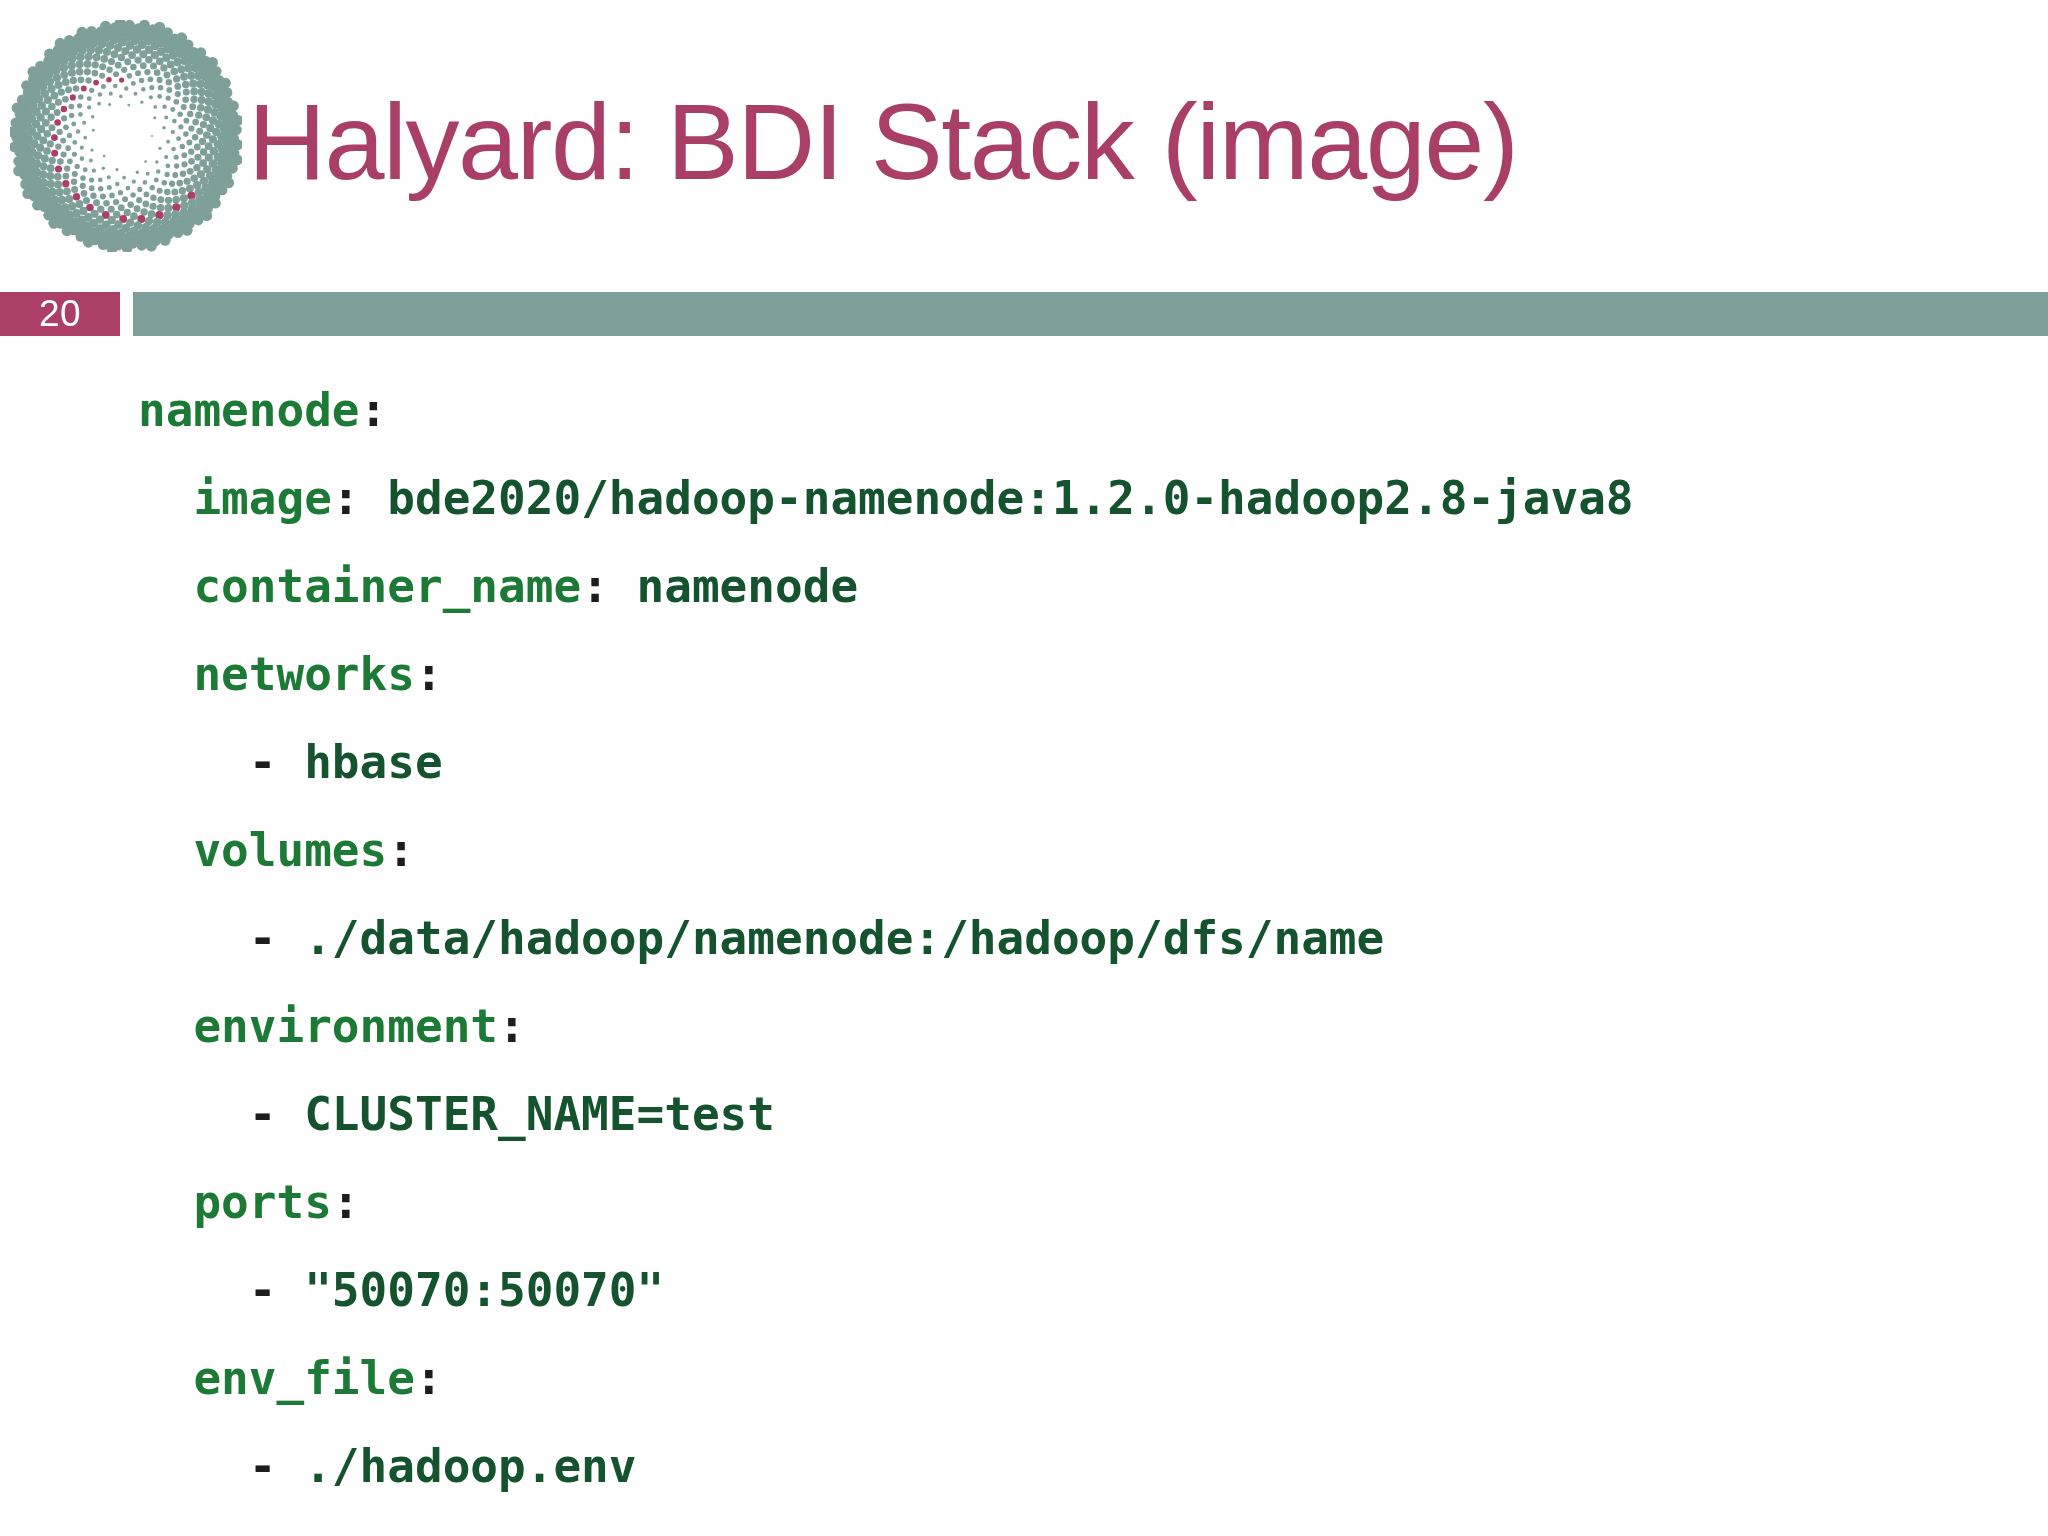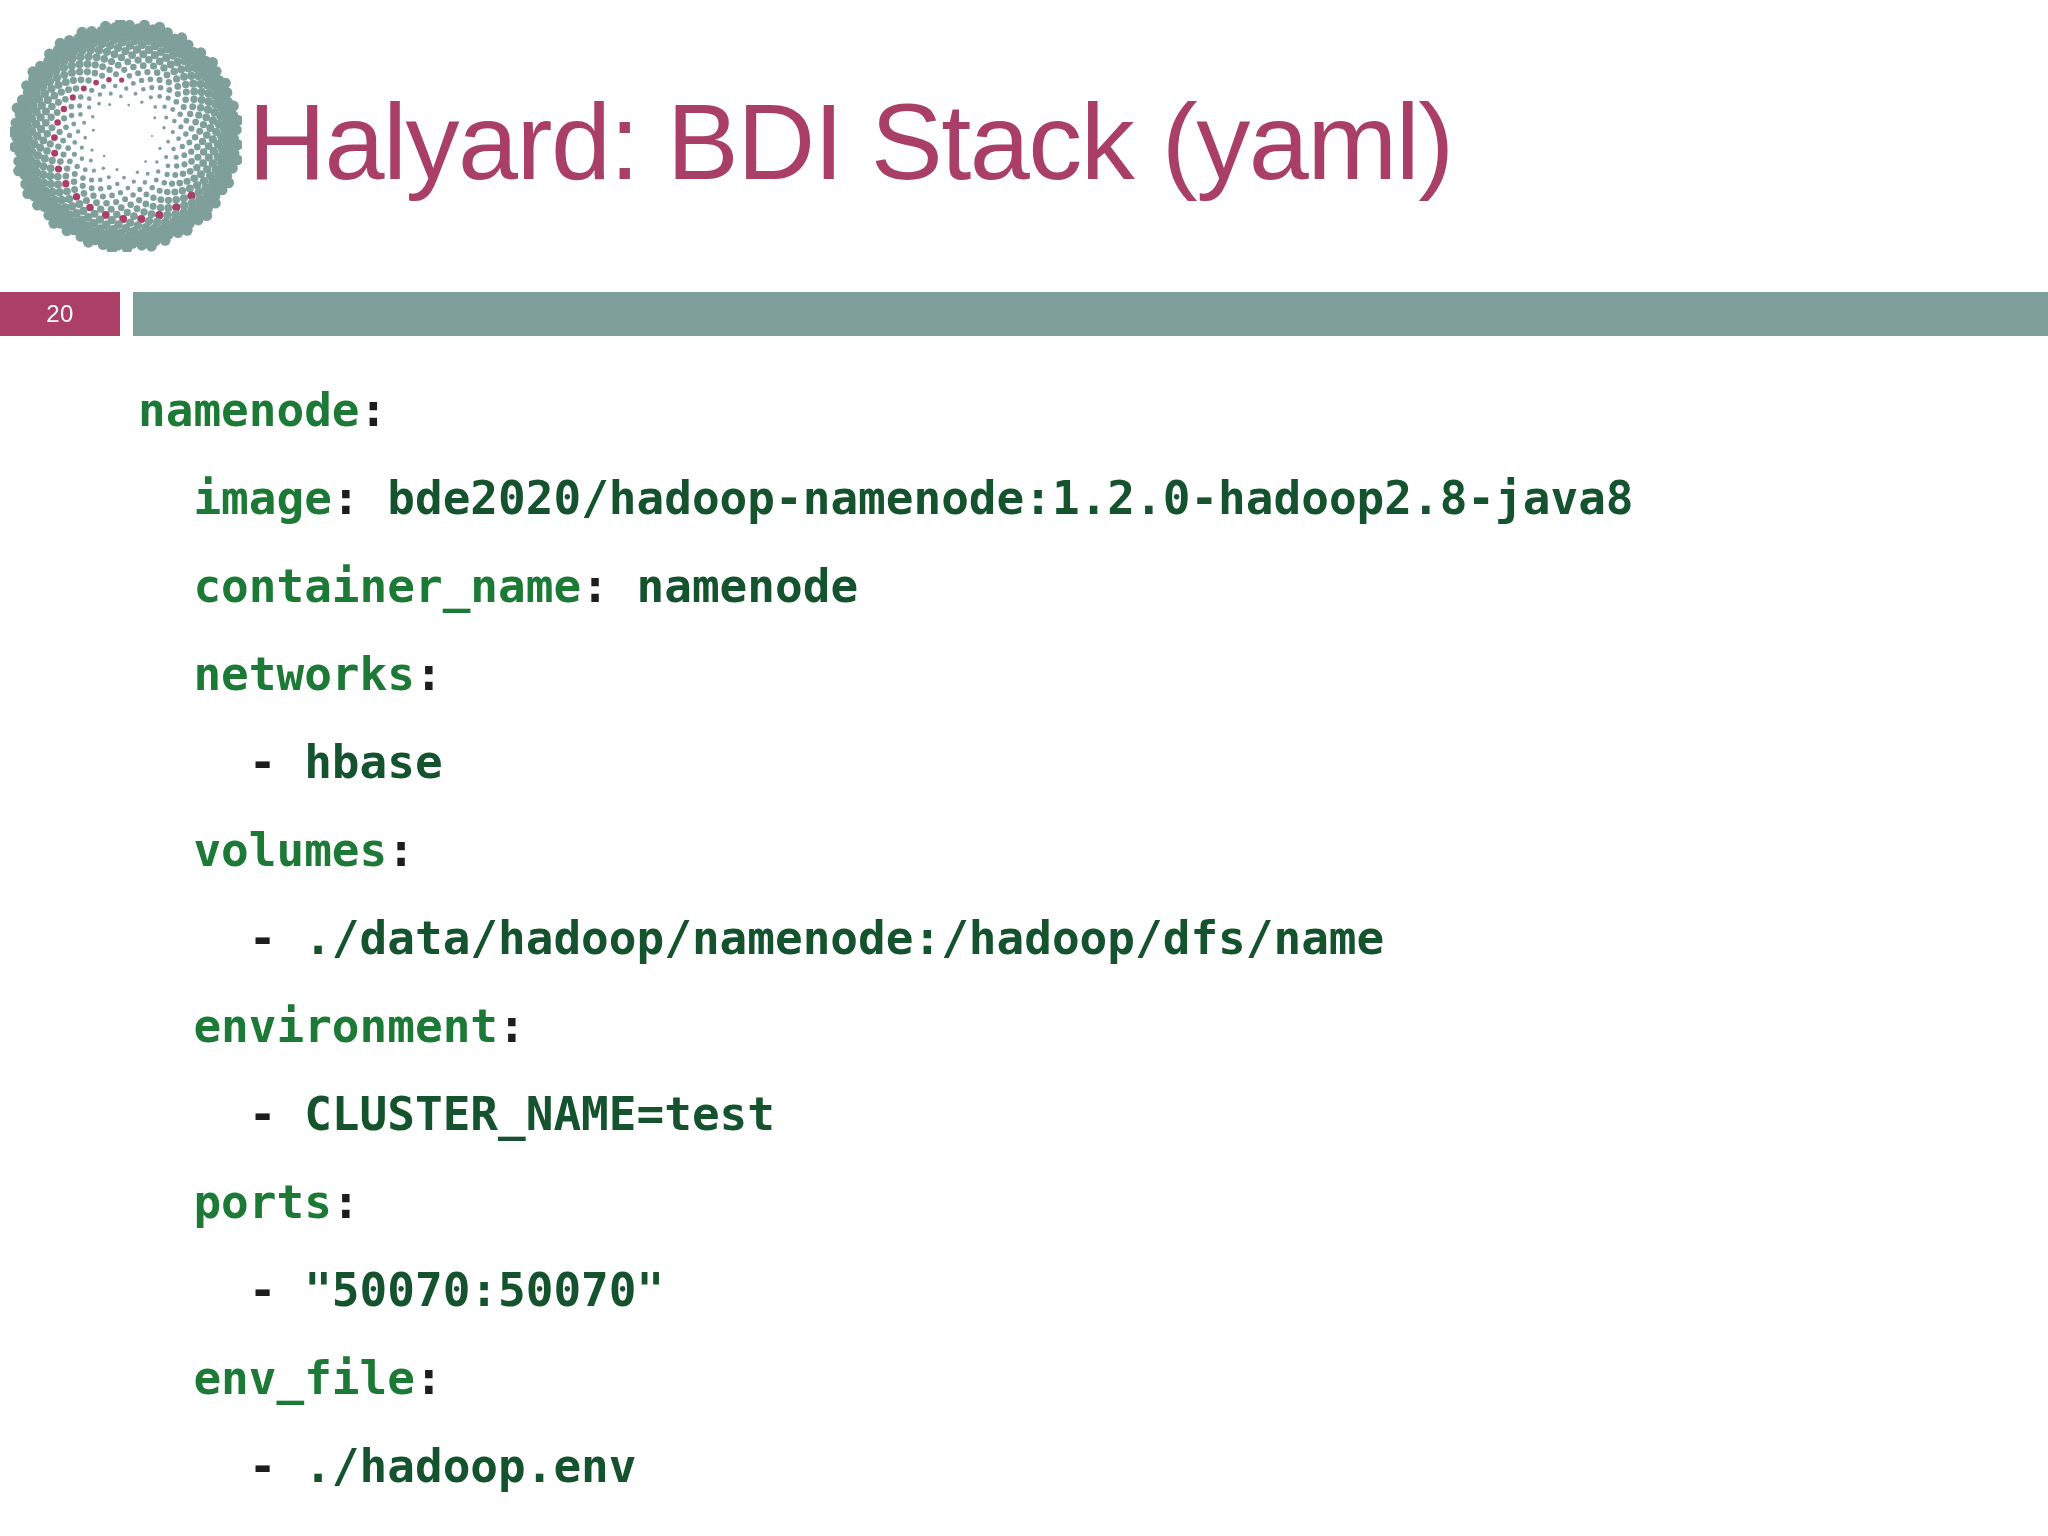--- a/index.html
+++ b/index.html
@@ -65,21 +65,21 @@
     left: 0;
     top: 0;
     width: 120px;
     height: 44px;
     background: #ab3f66;
     color: #ffffff;
     display: flex;
     align-items: center;
     justify-content: center;
     font-family: "Liberation Sans", sans-serif;
-    font-size: 24px;
+    font-size: 37px;
     font-weight: 400;
     letter-spacing: 0.5px;
   }
   .rule-bar {
     position: absolute;
     left: 133px;
     top: 0;
     right: 0;
     height: 44px;
     background: #7f9f9a;
@@ -718,21 +718,21 @@
           <circle cx="202.49" cy="42.42" r="5.48" fill="#7f9f9a"></circle>
           <circle cx="101.92" cy="228.76" r="5.48" fill="#7f9f9a"></circle>
           <circle cx="50.18" cy="23.28" r="5.49" fill="#7f9f9a"></circle>
           <circle cx="227.24" cy="139.92" r="5.49" fill="#7f9f9a"></circle>
           <circle cx="17.76" cy="173.54" r="5.49" fill="#7f9f9a"></circle>
           <circle cx="149.60" cy="7.14" r="5.50" fill="#7f9f9a"></circle>
         </g>
     </svg>
   </div>
 
-  <div class="slide-title">Halyard: BDI Stack (yaml)</div>
+  <div class="slide-title">Halyard: BDI Stack (image)</div>
 </div>
 
 <div class="header-rule">
   <div class="page-badge">20</div>
   <div class="rule-bar"></div>
 </div>
 
 <div class="code-area">
   <pre class="code-block" id="code-block"><span class="code-line"><span class="tok-key">namenode</span><span class="tok-punct">:</span></span><span class="code-line">  <span class="tok-key">image</span><span class="tok-punct">:</span><span class="tok-val"> bde2020/hadoop-namenode:1.2.0-hadoop2.8-java8</span></span><span class="code-line">  <span class="tok-key">container_name</span><span class="tok-punct">:</span><span class="tok-val"> namenode</span></span><span class="code-line">  <span class="tok-key">networks</span><span class="tok-punct">:</span></span><span class="code-line">    <span class="tok-dash">- </span><span class="tok-val">hbase</span></span><span class="code-line">  <span class="tok-key">volumes</span><span class="tok-punct">:</span></span><span class="code-line">    <span class="tok-dash">- </span><span class="tok-val">./data/hadoop/namenode:/hadoop/dfs/name</span></span><span class="code-line">  <span class="tok-key">environment</span><span class="tok-punct">:</span></span><span class="code-line">    <span class="tok-dash">- </span><span class="tok-val">CLUSTER_NAME=test</span></span><span class="code-line">  <span class="tok-key">ports</span><span class="tok-punct">:</span></span><span class="code-line">    <span class="tok-dash">- </span><span class="tok-val">"50070:50070"</span></span><span class="code-line">  <span class="tok-key">env_file</span><span class="tok-punct">:</span></span><span class="code-line">    <span class="tok-dash">- </span><span class="tok-val">./hadoop.env</span></span></pre>
 </div>

